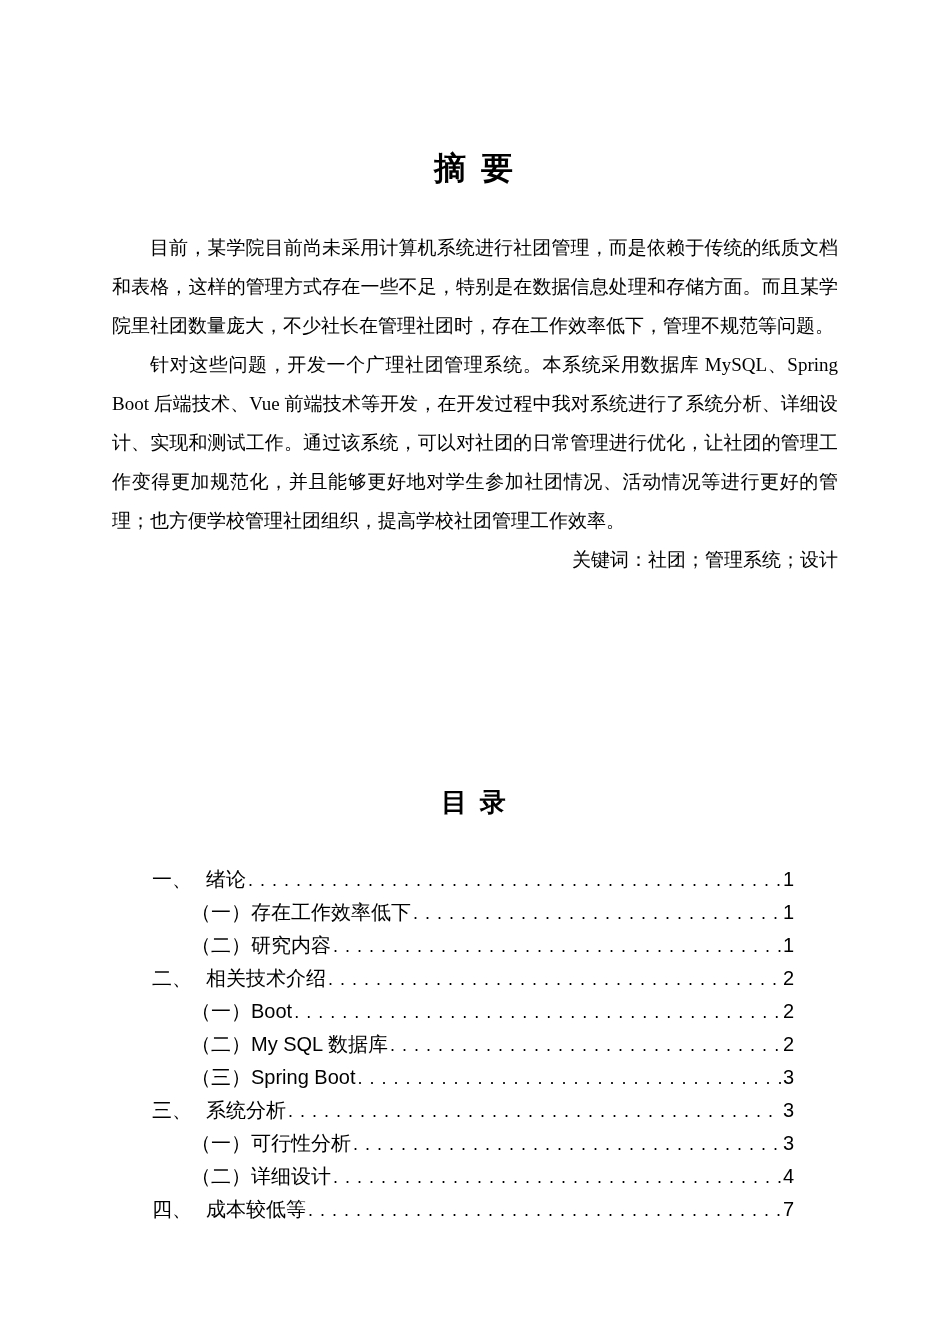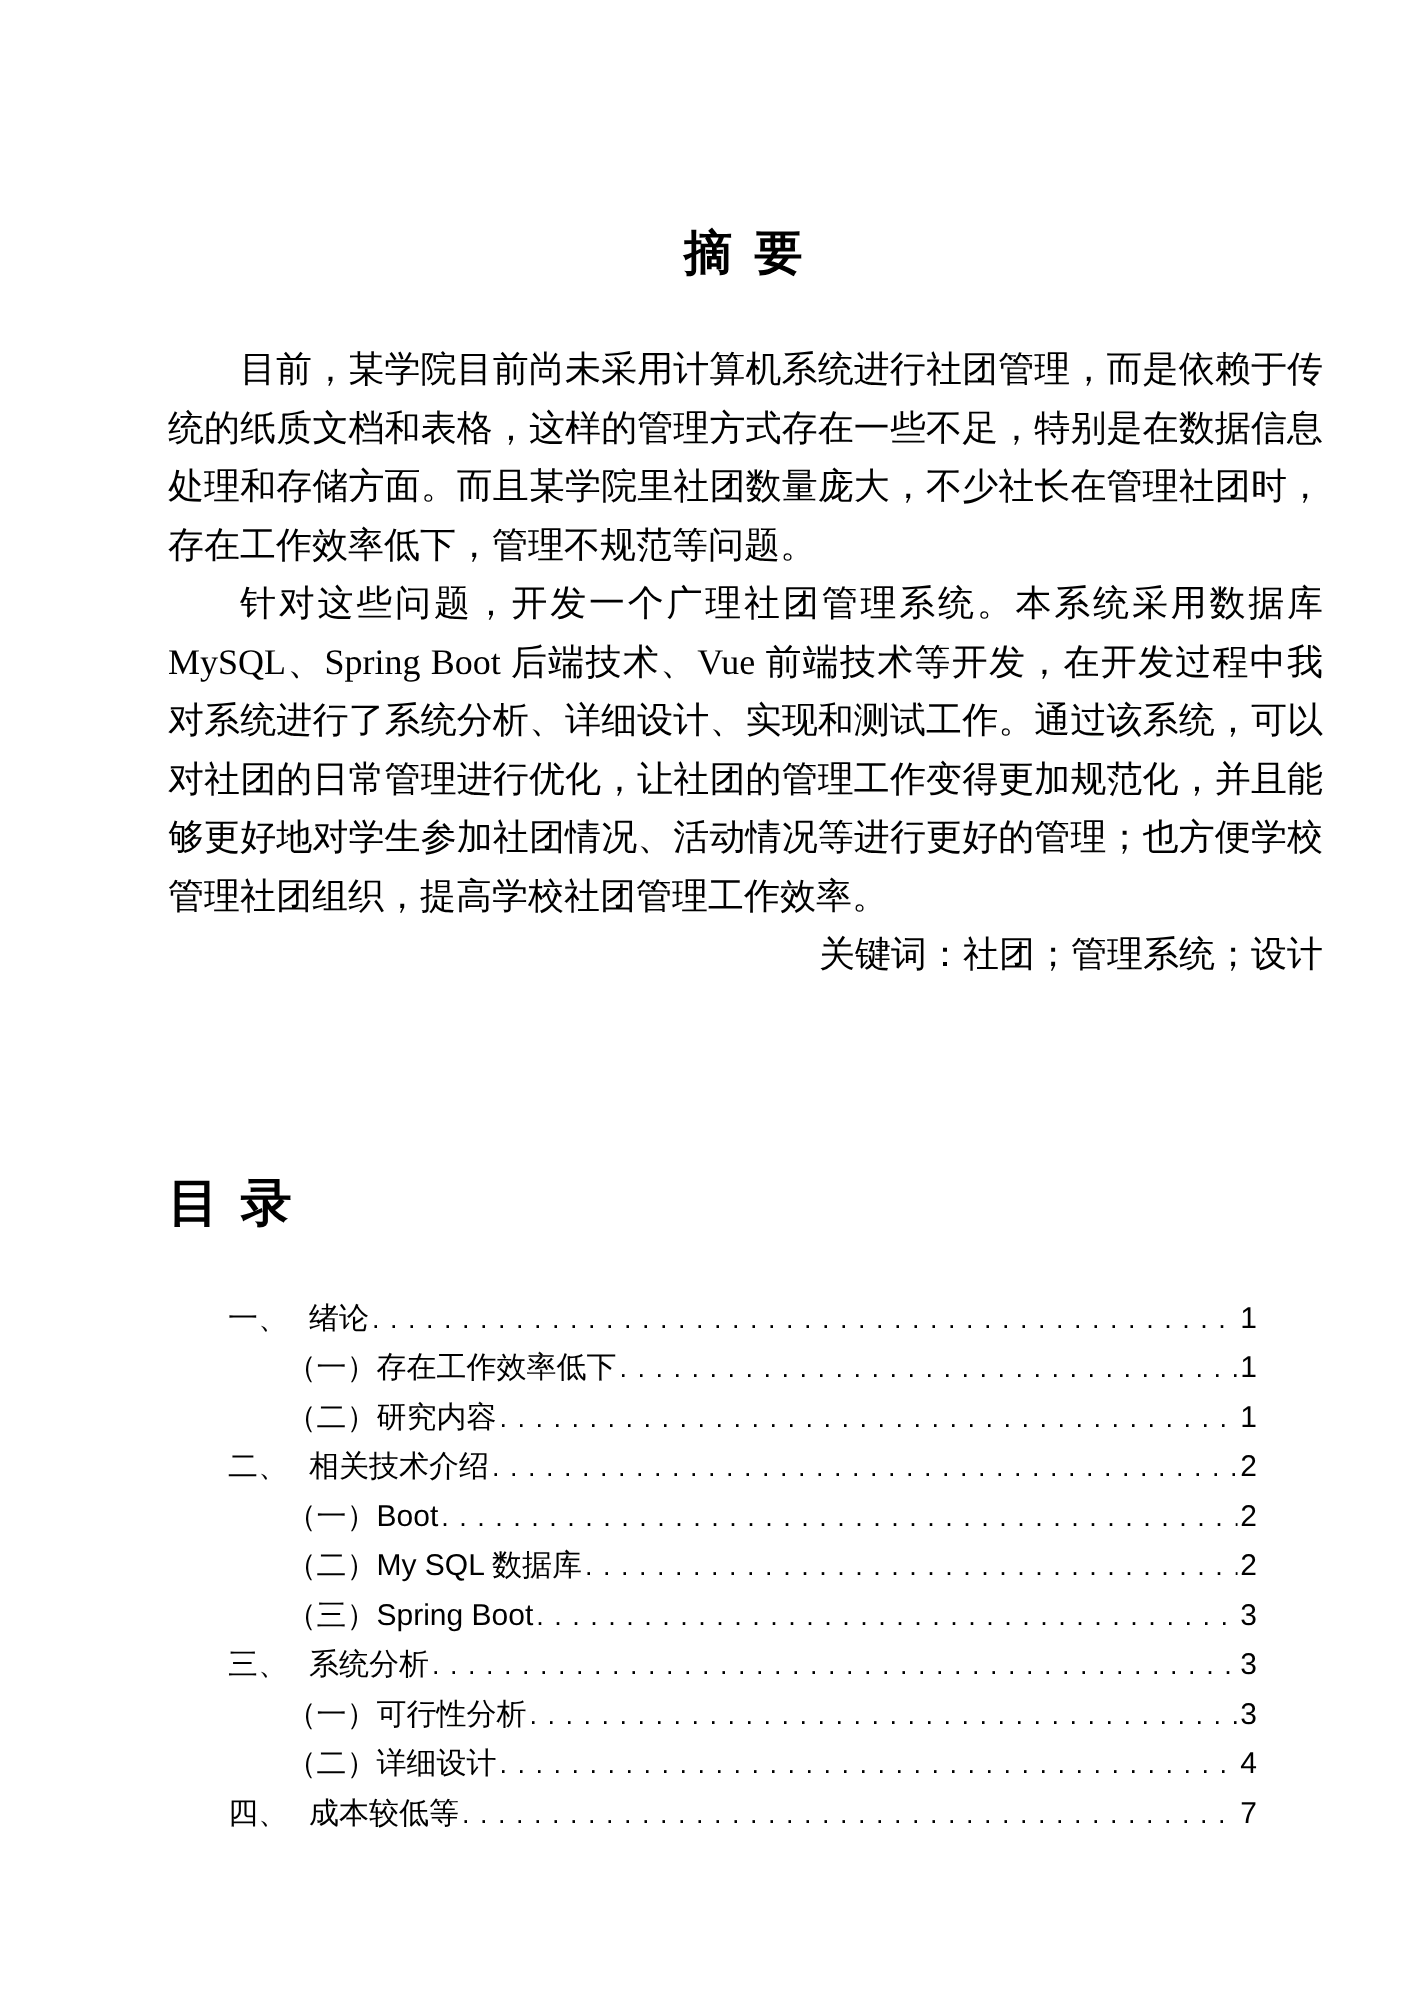--- a/index.html
+++ b/index.html
@@ -8,56 +8,57 @@
     background: #ffffff;
   }
   .page {
     position: relative;
     width: 950px;
     height: 1344px;
     margin: 0 auto;
     background: #ffffff;
     color: #000000;
     box-sizing: border-box;
-    padding: 148px 68px 0 112px;
+    padding: 148px 112px 0 112px;
     font-family: "Liberation Serif", "DejaVu Serif", serif;
     overflow: hidden;
   }
   .abstract-title {
     margin: 0;
     height: 40px;
     line-height: 40px;
     text-align: center;
     font-family: "Liberation Sans", "DejaVu Sans", sans-serif;
     font-weight: bold;
     font-size: 32px;
     letter-spacing: 3px;
   }
   .abstract-body {
     margin-top: 40px;
     height: 555px;
     overflow: visible;
   }
   .para {
     margin: 0;
-    font-size: 24px;
+    font-size: 19px;
     line-height: 39px;
     text-align: justify;
     text-indent: 2em;
   }
   .keywords {
     text-align: right;
   }
   .toc-title {
     margin: 0;
     height: 40px;
     line-height: 40px;
+    text-align: center;
     font-family: "Liberation Serif", "DejaVu Serif", serif;
     font-weight: bold;
-    font-size: 34px;
+    font-size: 26px;
     letter-spacing: 3px;
   }
   .toc {
     margin-top: 40px;
     padding-right: 44px;
     font-family: "Liberation Sans", "DejaVu Sans", sans-serif;
     font-size: 20px;
   }
   .toc-row {
     display: flex;

